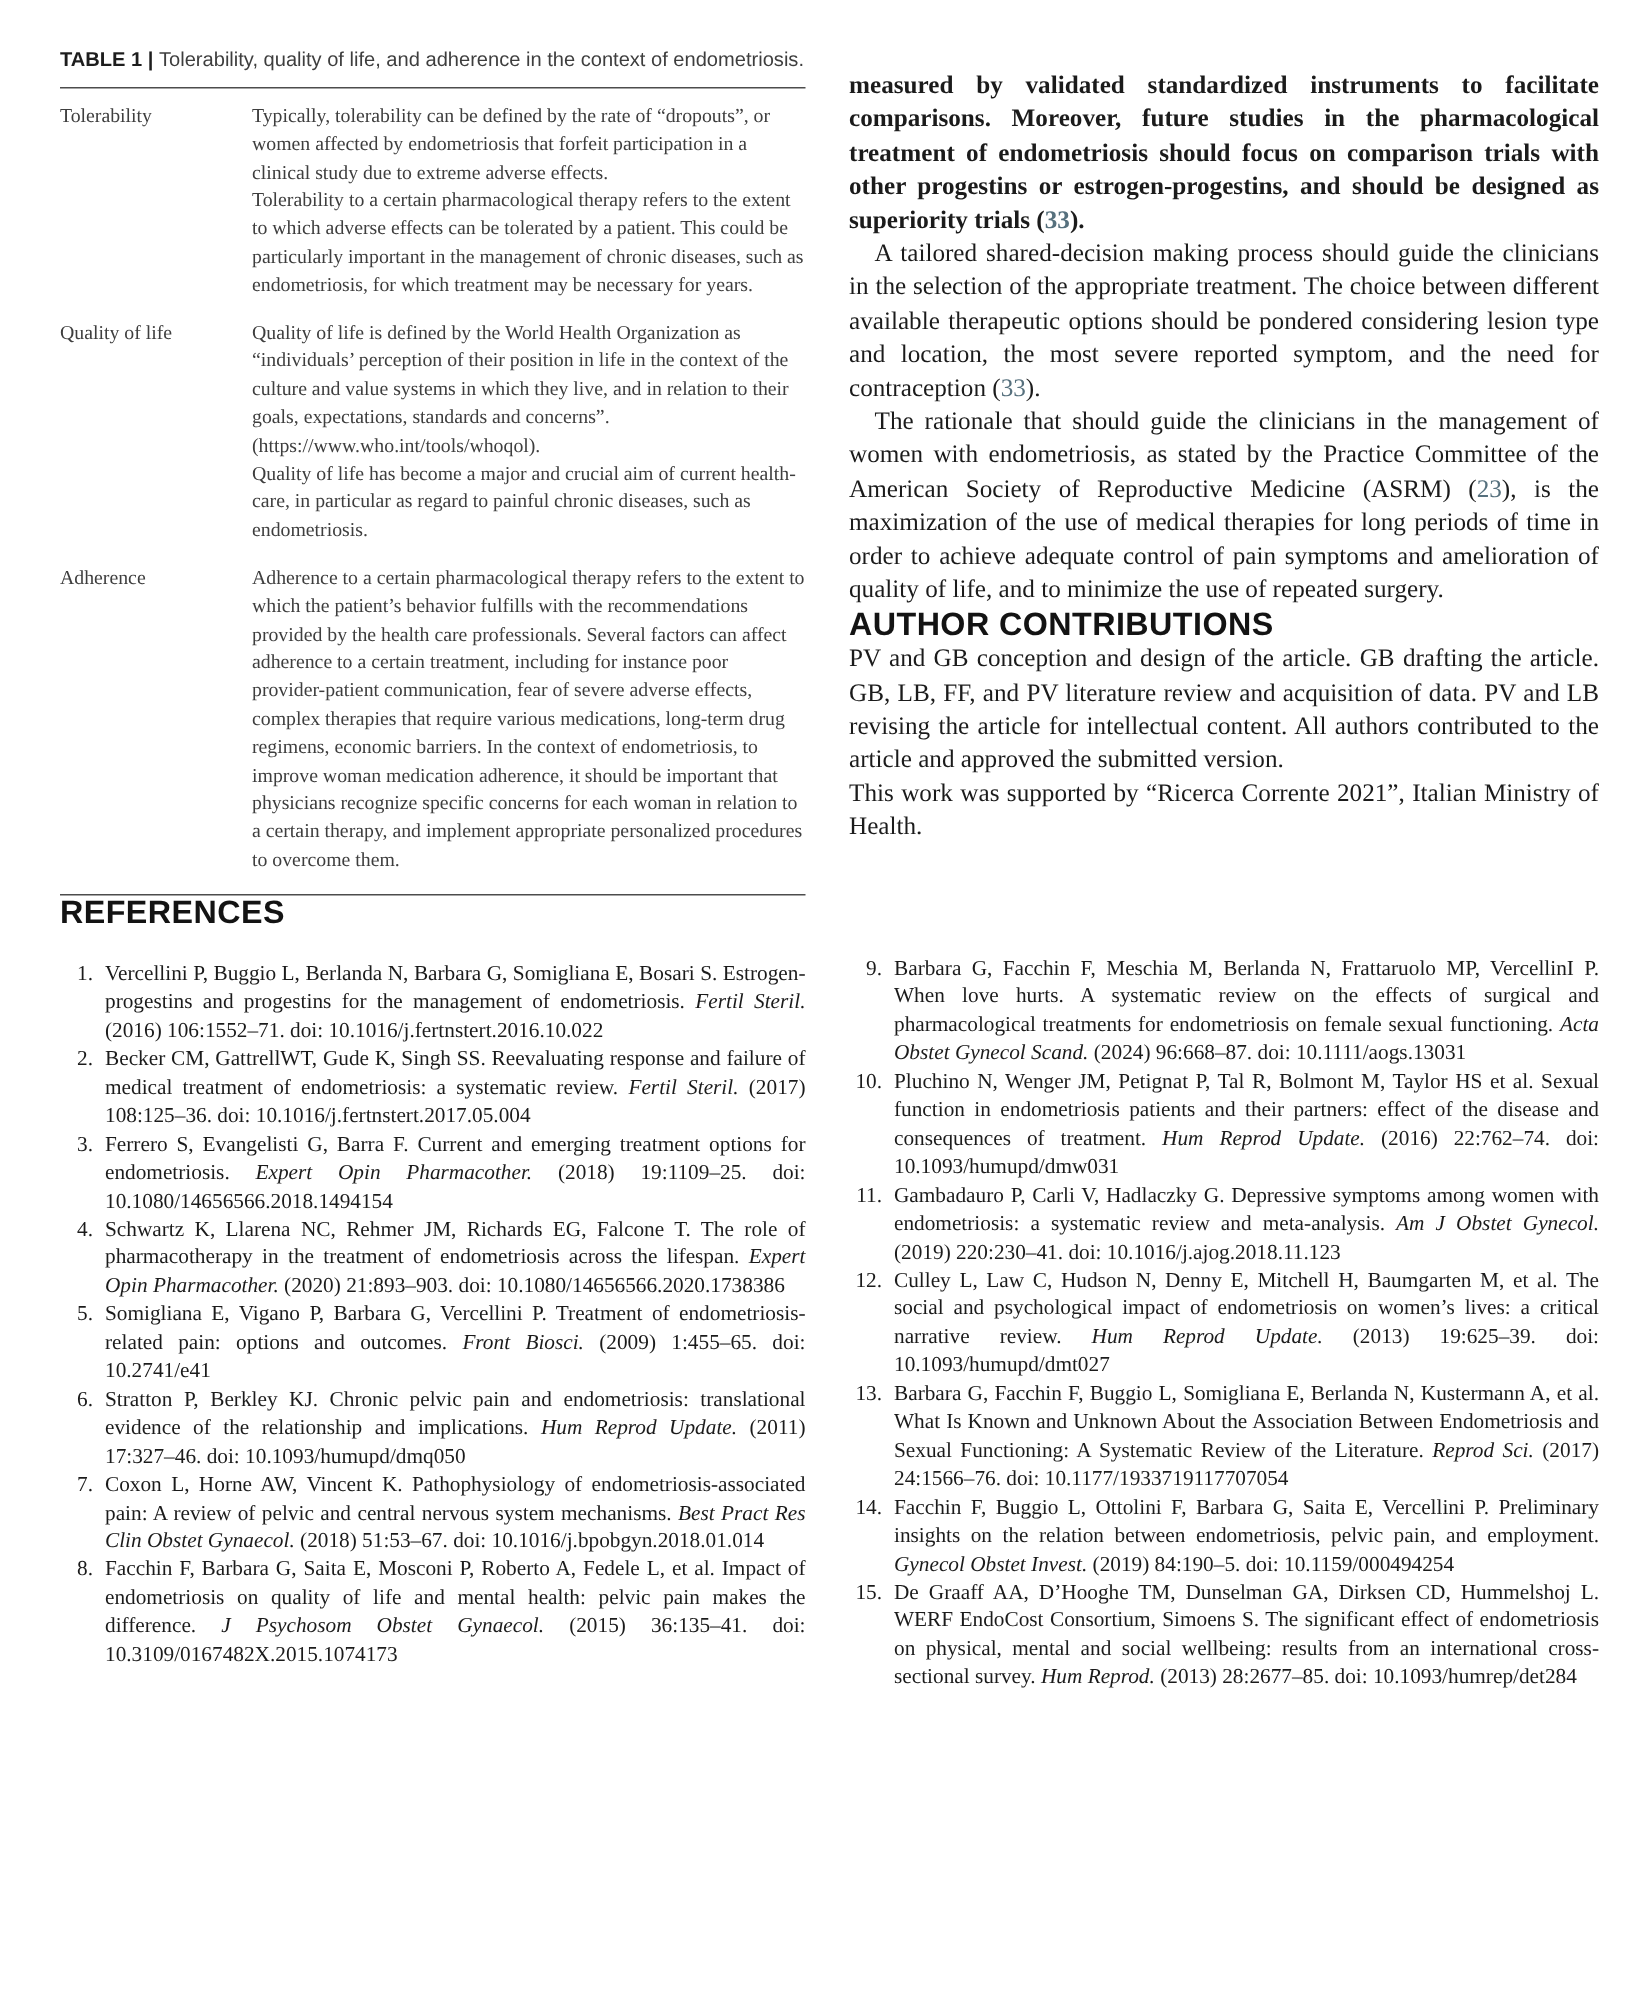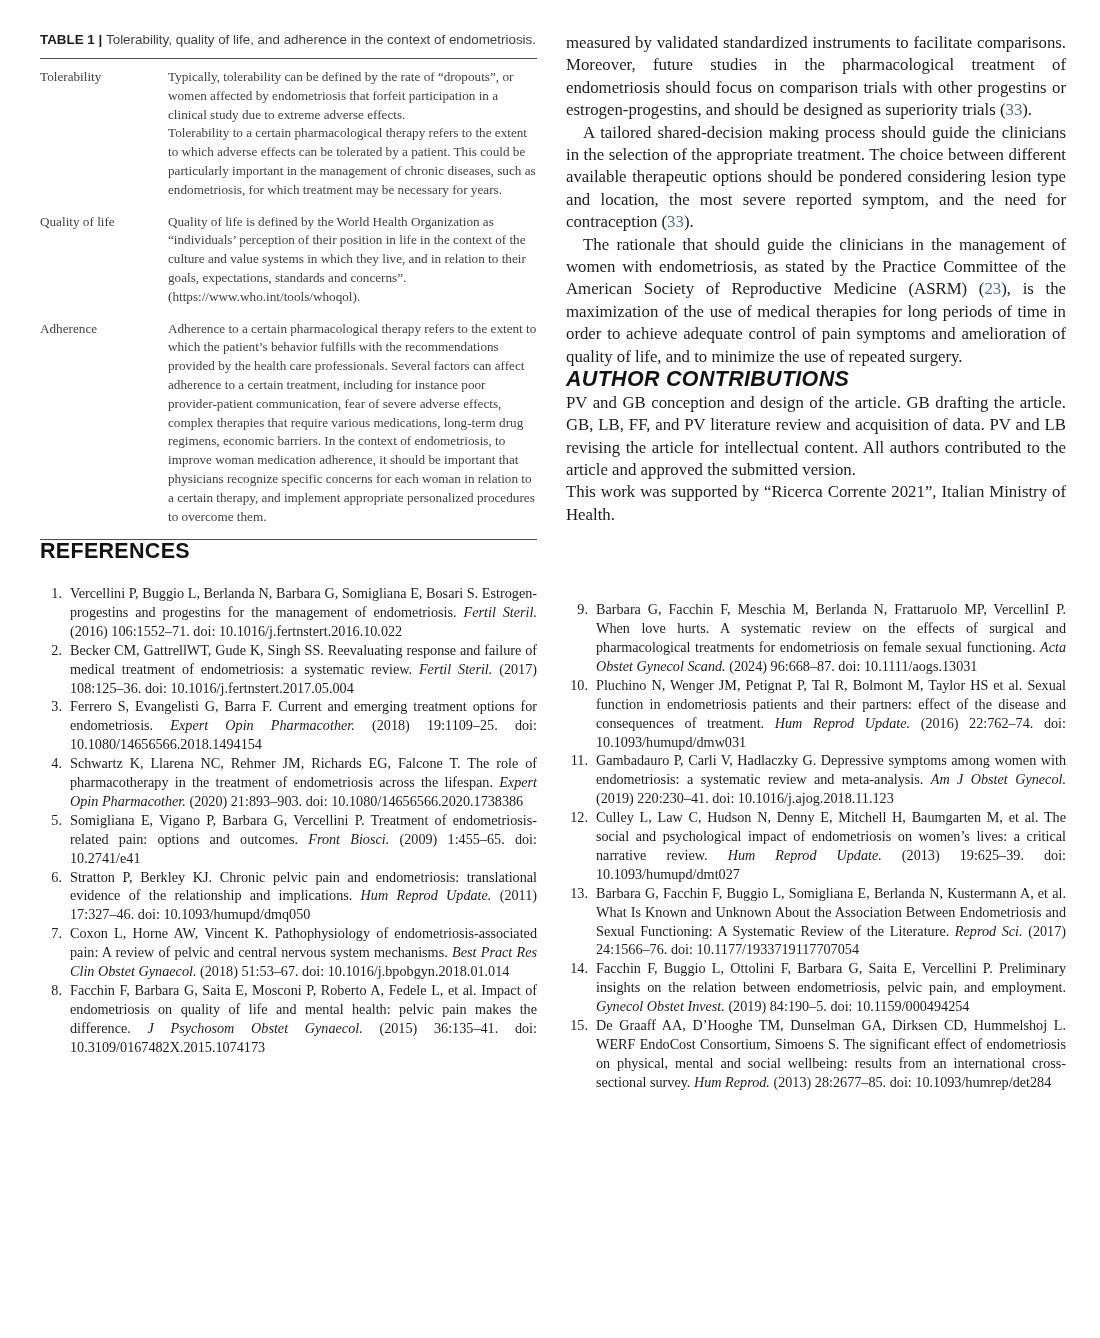--- a/index.html
+++ b/index.html
@@ -18,26 +18,26 @@
   .rule { border:0; border-top:1.5px solid #4d4d4d; margin:9px 0 0 0; }
   .trow { display:flex; font-family:Liberation Serif, serif; font-size:13.2px; line-height:18.8px; color:#3e3e3e; padding:9px 0 4px 0; }
   .term { width:128px; flex:none; }
   .tdef { flex:1; }
   .tpara { margin:0; }
 
   
   .body-p { font-size:16.8px; line-height:22.4px; text-align:justify; margin:0; color:#1b1b1b; }
   .ind { text-indent:17px; }
   .concl { margin-top:24px; }
-  .p-top { margin-top:4px; }
+  .p-top { margin-top:18px;font-weight:bold; }
 
   
   h2.sec { font-family:"Liberation Sans","DejaVu Sans",sans-serif; font-weight:700; font-size:21.5px; line-height:1.1; color:#131313; letter-spacing:.3px; margin:0; }
   .h-refs { margin-top:62px; }
-  .h-ac { margin-top:17px; margin-bottom:20px;font-style:italic; }
+  .h-ac { margin-top:17px; margin-bottom:20px; }
   .h-fund { margin-top:30px; margin-bottom:20px; }
 
   
   .refs { margin-top:20px; }
   .refs-right { margin-top:74px; }
   .ref { display:flex; font-size:14.2px; line-height:18.9px; color:#1b1b1b; }
   .refnum { flex:none; width:30px; text-align:right; padding-right:8px; box-sizing:border-box; }
   .reftext { flex:1; text-align:justify; }
 
   .it { font-style:italic; }
@@ -60,20 +60,21 @@
     <div class="tdef">
                 <p class="tpara">Typically, tolerability can be defined by the rate of “dropouts”, or women affected by endometriosis that forfeit participation in a clinical study due to extreme adverse effects.</p>
                 <p class="tpara">Tolerability to a certain pharmacological therapy refers to the extent to which adverse effects can be tolerated by a patient. This could be particularly important in the management of chronic diseases, such as endometriosis, for which treatment may be necessary for years.</p>
               </div>
   </div>
 
   <div class="trow">
     <div class="term">Quality of life</div>
     <div class="tdef">
                 <p class="tpara">Quality of life is defined by the World Health Organization as “individuals’ perception of their position in life in the context of the culture and value systems in which they live, and in relation to their goals, expectations, standards and concerns”. (https://www.who.int/tools/whoqol).</p>
+                <p class="tpara">Quality of life has become a major and crucial aim of current health-care, in particular as regard to painful chronic diseases, such as endometriosis.</p>
               </div>
   </div>
 
   <div class="trow">
     <div class="term">Adherence</div>
     <div class="tdef">
                 <p class="tpara">Adherence to a certain pharmacological therapy refers to the extent to which the patient’s behavior fulfills with the recommendations provided by the health care professionals. Several factors can affect adherence to a certain treatment, including for instance poor provider-patient communication, fear of severe adverse effects, complex therapies that require various medications, long-term drug regimens, economic barriers. In the context of endometriosis, to improve woman medication adherence, it should be important that physicians recognize specific concerns for each woman in relation to a certain therapy, and implement appropriate personalized procedures to overcome them.</p>
               </div>
   </div>
 </div>

